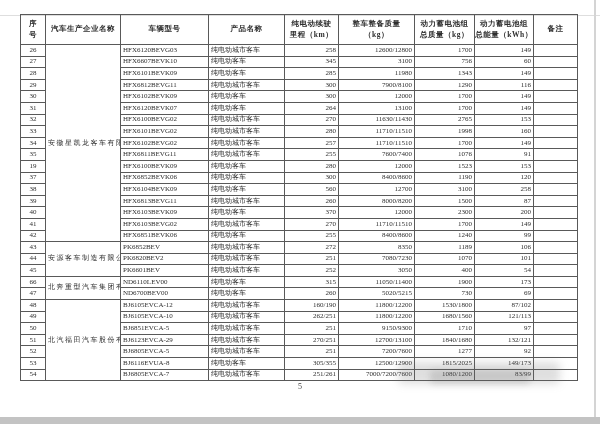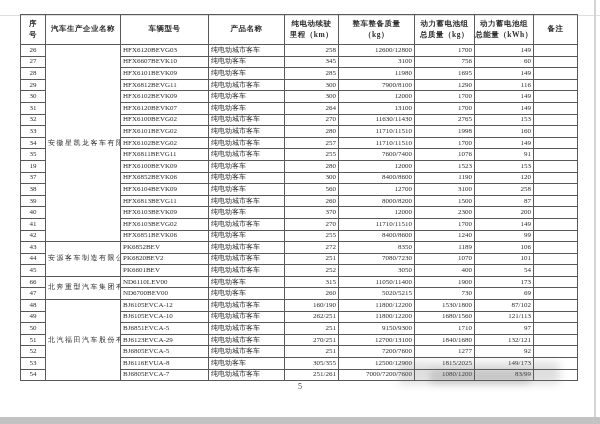--- a/index.html
+++ b/index.html
@@ -97,21 +97,21 @@
           <td class="num">756</td>
           <td class="num">60</td>
           <td class="center"></td>
         </tr>
         <tr>
           <td class="center">28</td>
           <td class="left">HFX6101BEVK09</td>
           <td class="left">纯电动客车</td>
           <td class="num">285</td>
           <td class="num">11980</td>
-          <td class="num">1695</td>
+          <td class="num">1343</td>
           <td class="num">149</td>
           <td class="center"></td>
         </tr>
         <tr>
           <td class="center">29</td>
           <td class="left">HFX6812BEVG11</td>
           <td class="left">纯电动城市客车</td>
           <td class="num">300</td>
           <td class="num">7900/8100</td>
           <td class="num">1290</td>

